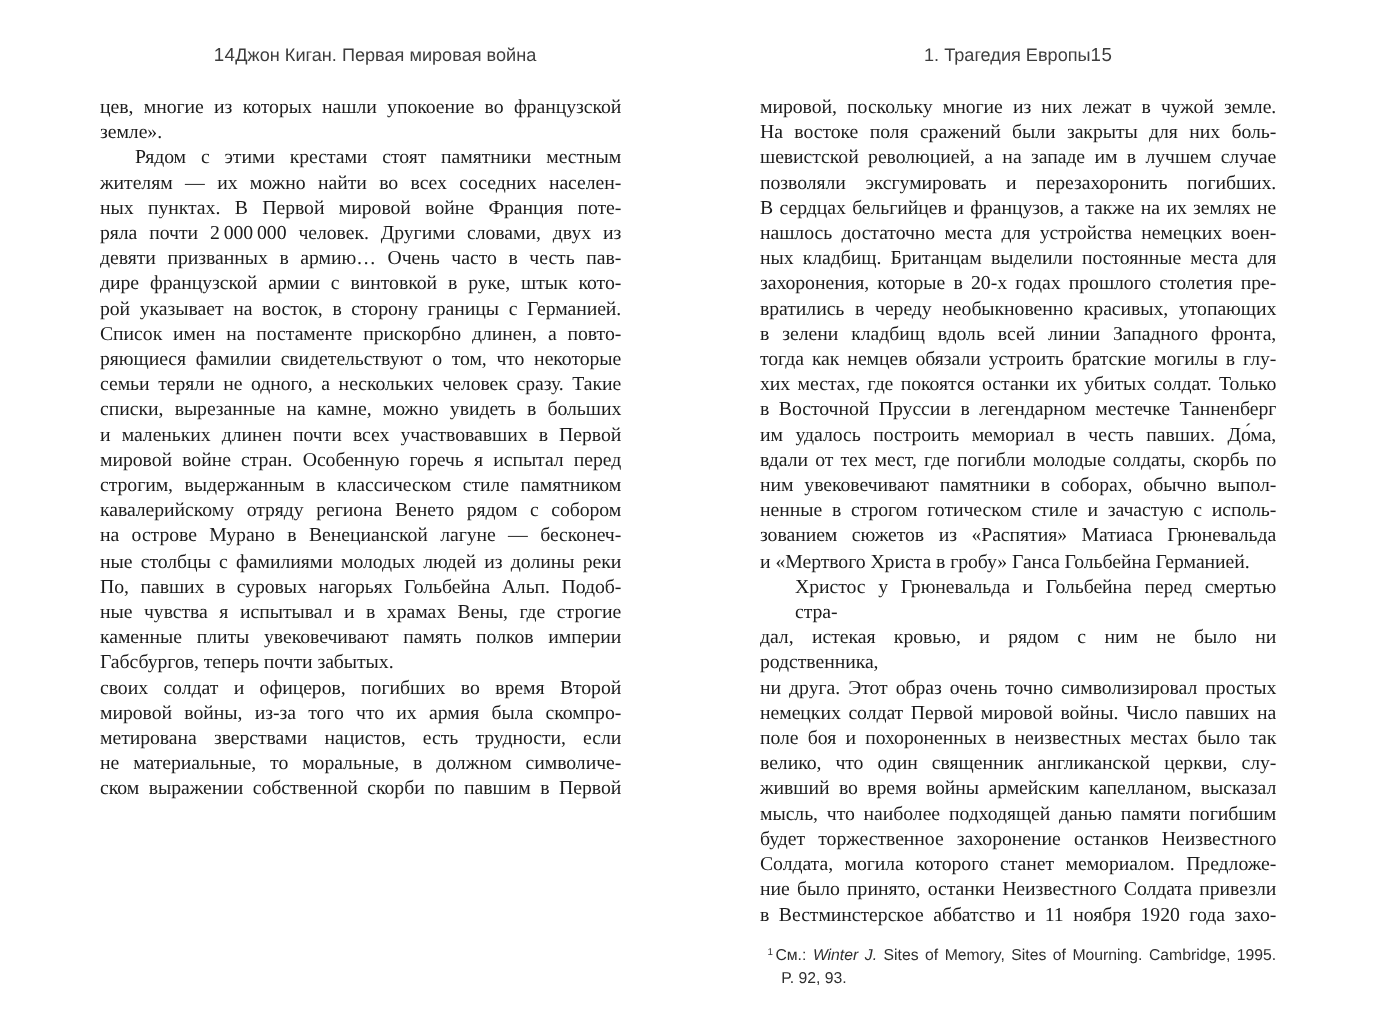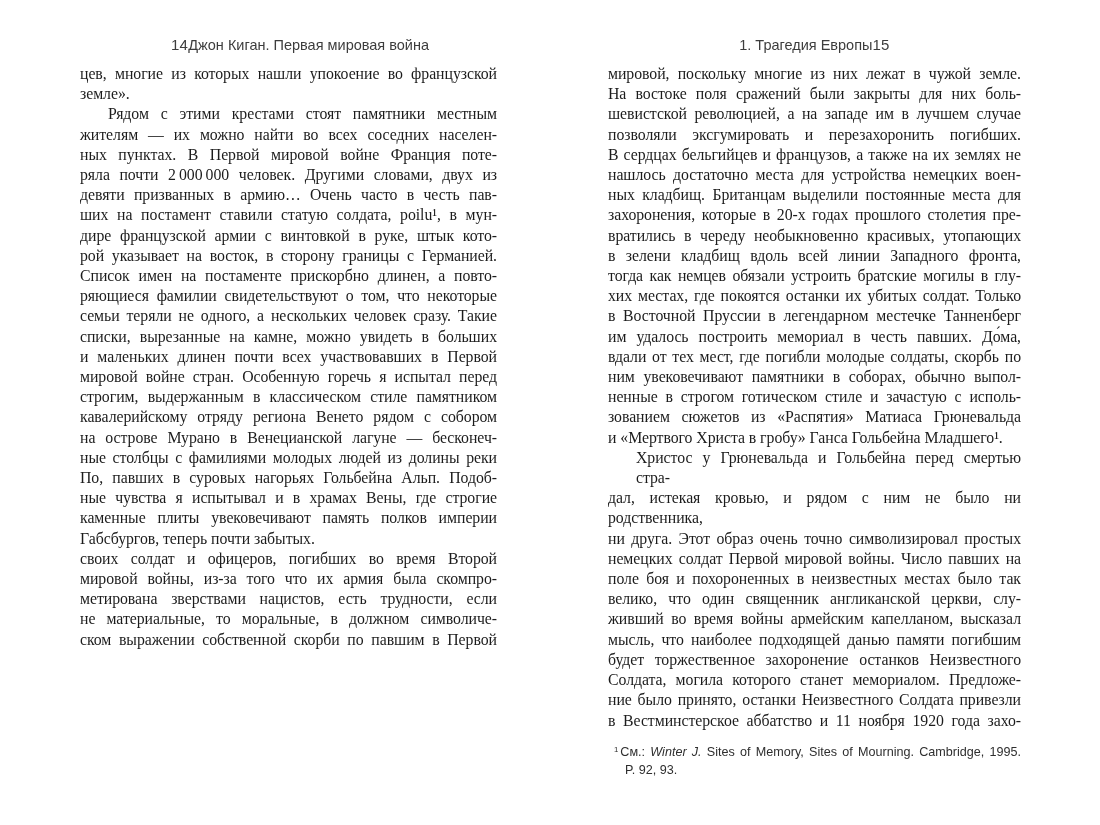--- a/index.html
+++ b/index.html
@@ -25,21 +25,21 @@
     font-family: "Liberation Sans", sans-serif;
     font-size: 14.5px;
     color: var(--header_text);
   }
   .header-left  { left: 80px;  width: 440px; }
   .header-right { left: 608px; width: 413px; }
   .pagenum { font-size: 15px; letter-spacing: 0.3px; }
   .runtitle { font-size: 14.5px; }
   .col {
     position: absolute;
-    top: 64px;
+    top: 76px;
     color: var(--body_text);
   }
   .col-left  { left: 80px;  width: 417px; }
   .col-right { left: 608px; width: 413px; }
   .main-text {
     font-size: 15.8px;
     line-height: 20.2px;
     letter-spacing: -0.05px;
   }
   .tline {
@@ -84,21 +84,20 @@
 
   <div class="col col-left">
     <div class="main-text">
         <div class="tline"><span>цев, многие из которых нашли упокоение во французской</span></div>
         <div class="tline lastline"><span>земле».</span></div>
         <div class="tline indent"><span>Рядом с этими крестами стоят памятники местным</span></div>
         <div class="tline"><span>жителям — их можно найти во всех соседних населен-</span></div>
         <div class="tline"><span>ных пунктах. В Первой мировой войне Франция поте-</span></div>
         <div class="tline"><span>ряла почти 2 000 000 человек. Другими словами, двух из</span></div>
         <div class="tline"><span>девяти призванных в армию… Очень часто в честь пав-</span></div>
-        <div class="tline"><span>ших на постамент ставили статую солдата, poilu¹, в мун-</span></div>
         <div class="tline"><span>дире французской армии с винтовкой в руке, штык кото-</span></div>
         <div class="tline"><span>рой указывает на восток, в сторону границы с Германией.</span></div>
         <div class="tline"><span>Список имен на постаменте прискорбно длинен, а повто-</span></div>
         <div class="tline"><span>ряющиеся фамилии свидетельствуют о том, что некоторые</span></div>
         <div class="tline"><span>семьи теряли не одного, а нескольких человек сразу. Такие</span></div>
         <div class="tline"><span>списки, вырезанные на камне, можно увидеть в больших</span></div>
         <div class="tline"><span>и маленьких длинен почти всех участвовавших в Первой</span></div>
         <div class="tline"><span>мировой войне стран. Особенную горечь я испытал перед</span></div>
         <div class="tline"><span>строгим, выдержанным в классическом стиле памятником</span></div>
         <div class="tline"><span>кавалерийскому отряду региона Венето рядом с собором</span></div>
@@ -129,21 +128,21 @@
         <div class="tline"><span>вратились в череду необыкновенно красивых, утопающих</span></div>
         <div class="tline"><span>в зелени кладбищ вдоль всей линии Западного фронта,</span></div>
         <div class="tline"><span>тогда как немцев обязали устроить братские могилы в глу-</span></div>
         <div class="tline"><span>хих местах, где покоятся останки их убитых солдат. Только</span></div>
         <div class="tline"><span>в Восточной Пруссии в легендарном местечке Танненберг</span></div>
         <div class="tline"><span>им удалось построить мемориал в честь павших. До́ма,</span></div>
         <div class="tline"><span>вдали от тех мест, где погибли молодые солдаты, скорбь по</span></div>
         <div class="tline"><span>ним увековечивают памятники в соборах, обычно выпол-</span></div>
         <div class="tline"><span>ненные в строгом готическом стиле и зачастую с исполь-</span></div>
         <div class="tline"><span>зованием сюжетов из «Распятия» Матиаса Грюневальда</span></div>
-        <div class="tline lastline"><span>и «Мертвого Христа в гробу» Ганса Гольбейна Младшего¹.</span></div>
+        <div class="tline lastline"><span>и «Мертвого Христа в гробу» Ганса Гольбейна Германией.</span></div>
         <div class="tline indent"><span>Христос у Грюневальда и Гольбейна перед смертью стра-</span></div>
         <div class="tline"><span>дал, истекая кровью, и рядом с ним не было ни родственника,</span></div>
         <div class="tline"><span>ни друга. Этот образ очень точно символизировал простых</span></div>
         <div class="tline"><span>немецких солдат Первой мировой войны. Число павших на</span></div>
         <div class="tline"><span>поле боя и похороненных в неизвестных местах было так</span></div>
         <div class="tline"><span>велико, что один священник англиканской церкви, слу-</span></div>
         <div class="tline"><span>живший во время войны армейским капелланом, высказал</span></div>
         <div class="tline"><span>мысль, что наиболее подходящей данью памяти погибшим</span></div>
         <div class="tline"><span>будет торжественное захоронение останков Неизвестного</span></div>
         <div class="tline"><span>Солдата, могила которого станет мемориалом. Предложе-</span></div>

